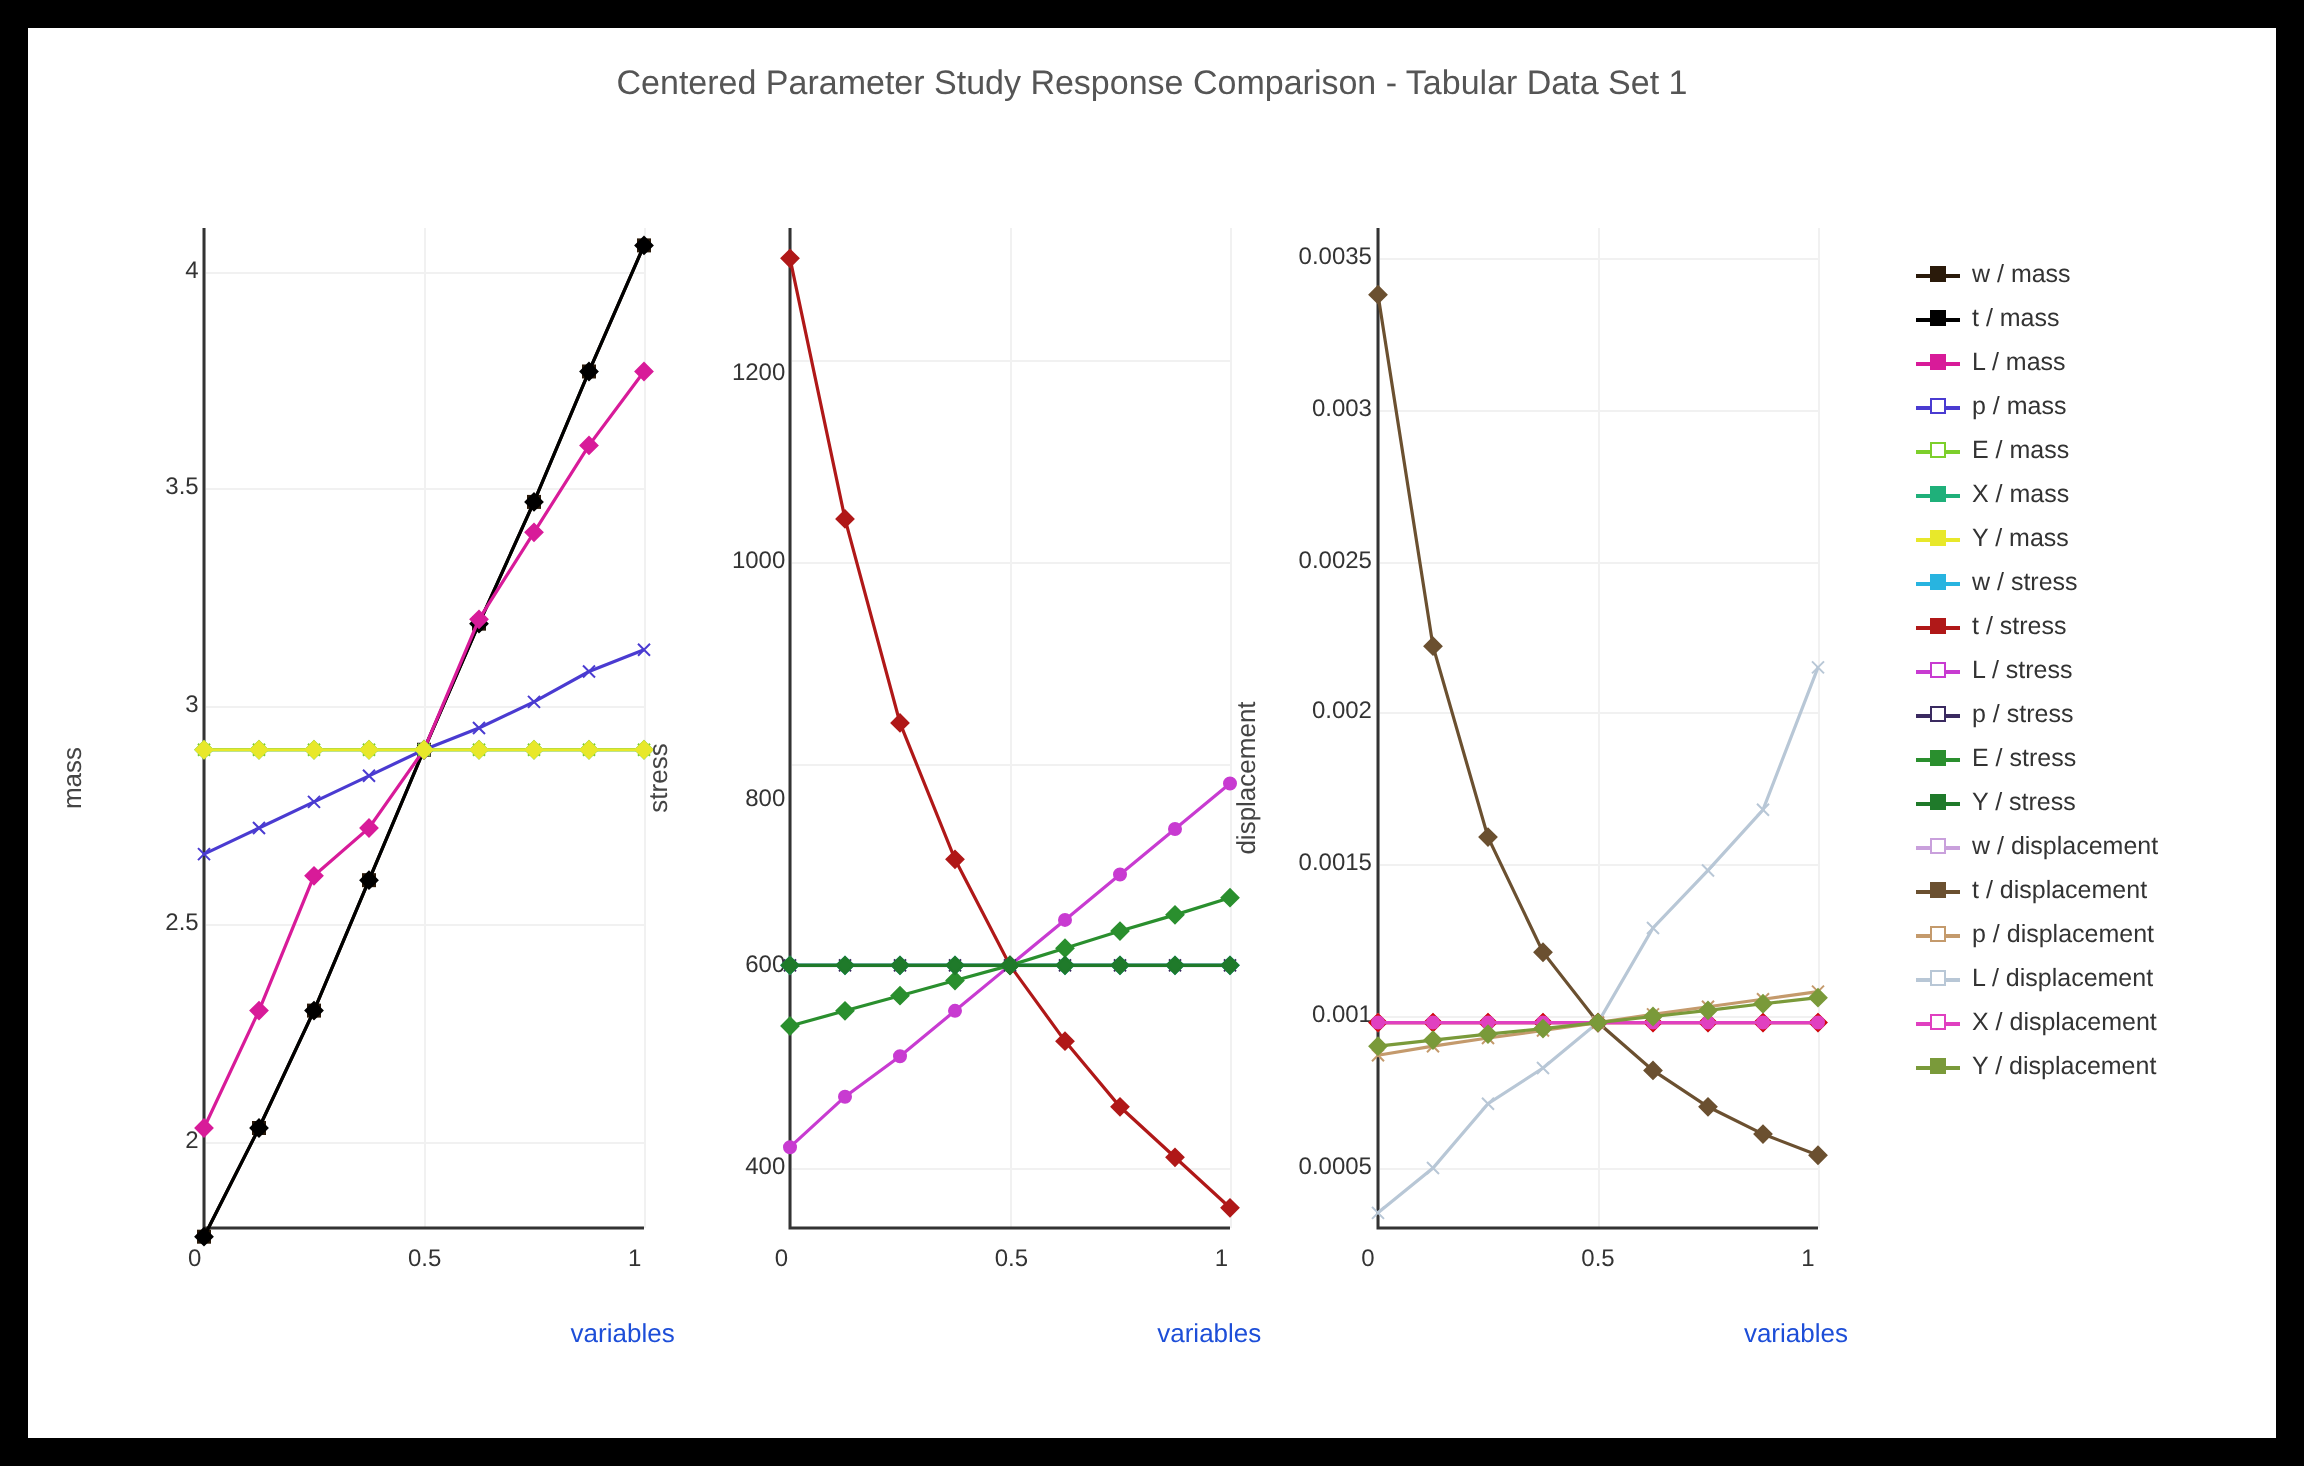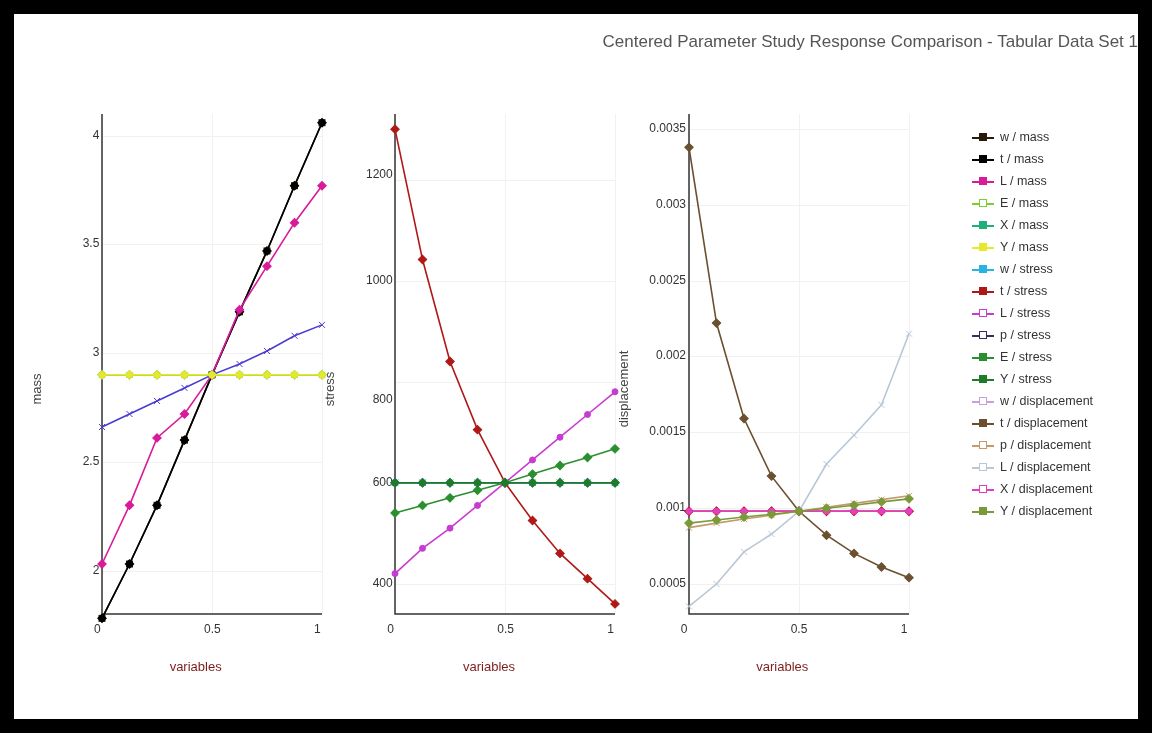--- a/index.html
+++ b/index.html
@@ -1,23 +1,23 @@
 <!DOCTYPE html>
 <html><head>
 <meta charset="utf-8">
 <style>
   html,body{margin:0;padding:0;background:#000;font-family:"Segoe UI",Arial,sans-serif}
   .frame{background:#fff;margin:14px;width:1124px;height:705px;position:relative}
-  .title{position:absolute;top:18px;left:0;right:0;text-align:right;font-size:17px;color:#555}
+  .title{position:absolute;top:18px;left:0;right:0;text-align:center;font-size:17px;color:#555}
   .plots{position:absolute;left:40px;top:90px;width:880px;height:570px;display:flex}
   .plot{position:relative;flex:1;margin-right:10px}
   .plot svg{position:absolute;left:0;top:0}
   .ylabel{position:absolute;left:-18px;top:50%;transform:translate(-50%,-50%) rotate(-90deg);font-size:13px;color:#444}
-  .xlabel{position:absolute;left:0;right:0;bottom:0;text-align:center;font-size:13px;color:#7f1d1d}
-  .legend{position:absolute;right:6px;top:112px;width:160px;font-size:12.5px;color:#333}
+  .xlabel{position:absolute;left:0;right:0;bottom:0;text-align:right;font-size:13px;color:#1d4ed8}
+  .legend{position:absolute;right:20px;top:112px;width:160px;font-size:12.5px;color:#333}
   .legend .row{display:flex;align-items:center;height:22px}
   .legend .sw{width:22px;height:12px;margin-right:6px;position:relative}
   .legend .sw::before{content:"";position:absolute;left:0;right:0;top:50%;border-top:2px solid var(--c)}
   .legend .sw::after{content:"";position:absolute;left:50%;top:50%;width:6px;height:6px;transform:translate(-50%,-50%);background:var(--mf,var(--c));border:1px solid var(--c)}
   .tick{position:absolute;font-size:12px;color:#333}
   .gridline{position:absolute;background:#f1f1f1}
 </style>
 </head>
 <body>
 
@@ -122,21 +122,21 @@
         <div class="xlabel">variables</div>
         <div class="gridline" style="left: 48px; width: 220px; top: 479.697px; height: 1px;"></div>
         <div class="tick" style="right: 238px; top: 471.697px;">400</div>
         <div class="gridline" style="left: 48px; width: 220px; top: 378.687px; height: 1px;"></div>
         <div class="tick" style="right: 238px; top: 370.687px;">600</div>
         <div class="gridline" style="left: 48px; width: 220px; top: 277.677px; height: 1px;"></div>
         <div class="tick" style="right: 238px; top: 269.677px; margin-top: 18px;">800</div>
         <div class="gridline" style="left: 48px; width: 220px; top: 176.667px; height: 1px;"></div>
         <div class="tick" style="right: 238px; top: 168.667px;">1000</div>
         <div class="gridline" style="left: 48px; width: 220px; top: 75.6566px; height: 1px;"></div>
-        <div class="tick" style="right: 238px; top: 63px;">1200</div>
+        <div class="tick" style="right: 238px; top: 75px;">1200</div>
         <div class="gridline" style="top: 10px; height: 500px; left: 48px; width: 1px;"></div>
         <div class="tick" style="left: 40px; top: 518px;">0</div>
         <div class="gridline" style="top: 10px; height: 500px; left: 158px; width: 1px;"></div>
         <div class="tick" style="left: 150px; top: 518px;">0.5</div>
         <div class="gridline" style="top: 10px; height: 500px; left: 268px; width: 1px;"></div>
         <div class="tick" style="left: 260px; top: 518px;">1</div>
         <svg width="280" height="570">
           <path d="M48,10 L48,510 L268,510" stroke="#333" fill="none" stroke-width="1.5"></path>
           <path d="M48,378.6868686868687 L75.5,378.6868686868687 L103,378.6868686868687 L130.5,378.6868686868687 L158,378.6868686868687 L185.5,378.6868686868687 L213,378.6868686868687 L240.5,378.6868686868687 L268,378.6868686868687 " stroke="#28b4e0" fill="none" stroke-width="1.6"></path>
           <rect x="45" y="375.6868686868687" width="6" height="6" transform="rotate(45 48 378.6868686868687)" fill="#28b4e0" stroke="#28b4e0"></rect>
@@ -315,20 +315,24 @@
       </div>
       <div class="row">
         <span class="sw" style="--c: #000000; --mf: #000000;"></span>
         <span>t / mass</span>
       </div>
       <div class="row">
         <span class="sw" style="--c: #d81b99; --mf: #d81b99;"></span>
         <span>L / mass</span>
       </div>
       <div class="row">
+        <span class="sw" style="--c: #4a3bd1; --mf: #ffffff;"></span>
+        <span>p / mass</span>
+      </div>
+      <div class="row">
         <span class="sw" style="--c: #7dcf2b; --mf: #ffffff;"></span>
         <span>E / mass</span>
       </div>
       <div class="row">
         <span class="sw" style="--c: #1fb07a; --mf: #1fb07a;"></span>
         <span>X / mass</span>
       </div>
       <div class="row">
         <span class="sw" style="--c: #e8e82a; --mf: #e8e82a;"></span>
         <span>Y / mass</span>

